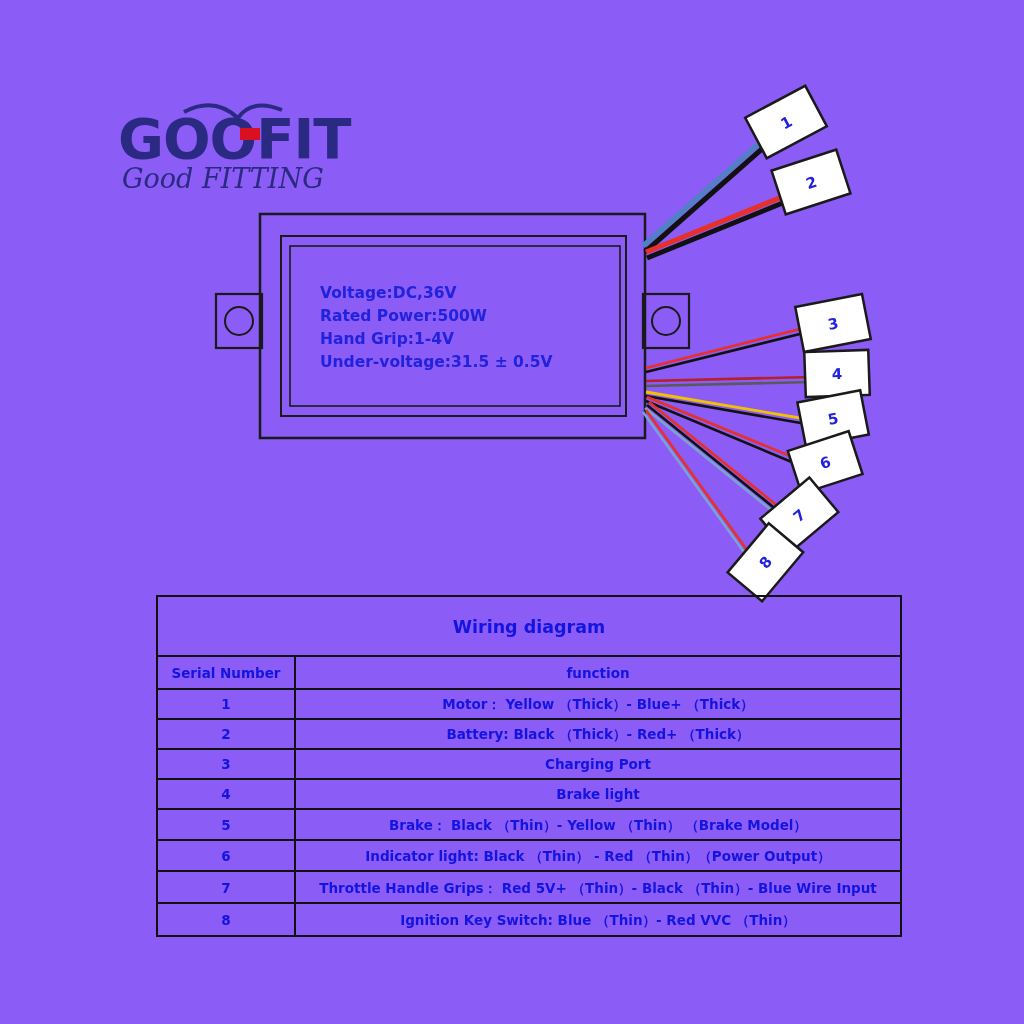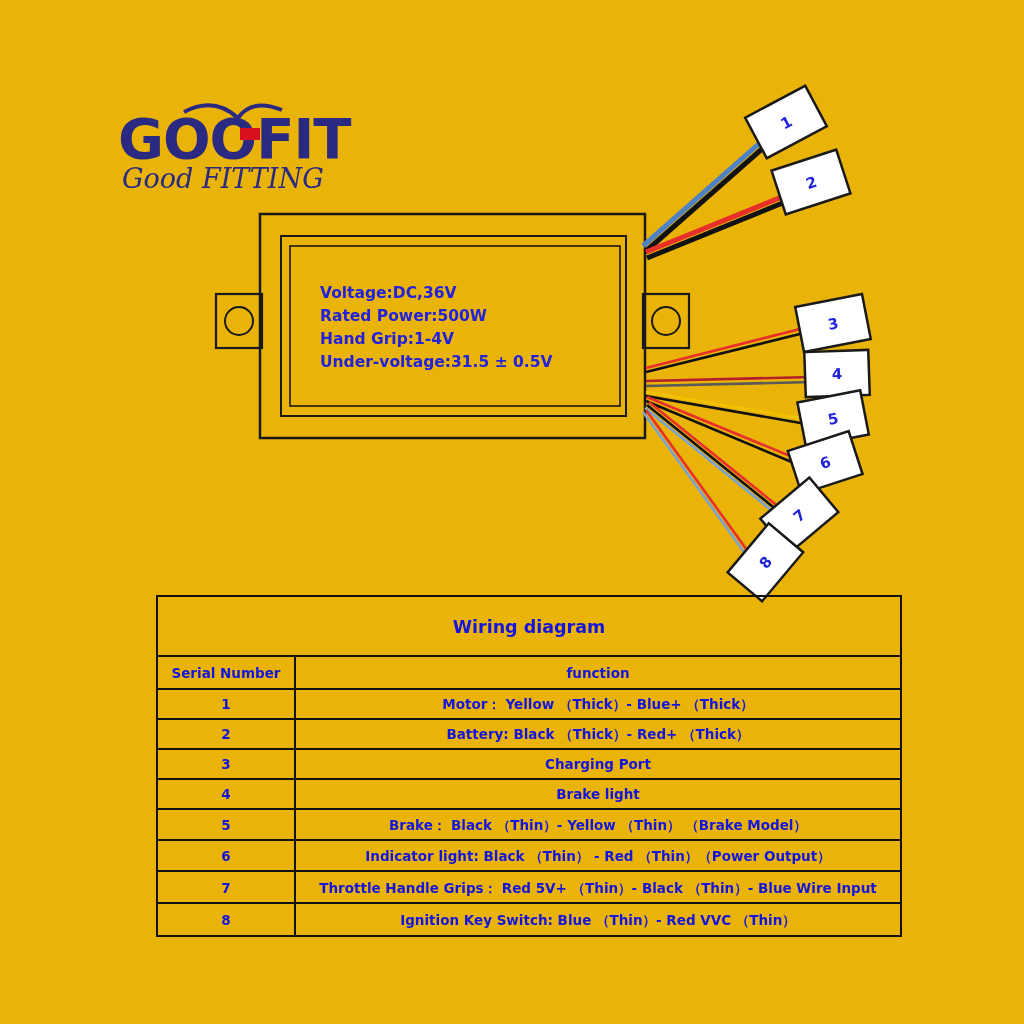--- a/index.html
+++ b/index.html
@@ -12,21 +12,21 @@
     width: 1024px;
     height: 1024px;
     font-family: "Liberation Sans", sans-serif;
     position: relative;
     overflow: hidden;
   }
   #page {
     position: relative;
     width: 1024px;
     height: 1024px;
-    background: #eab308;
+    background: #8b5cf6;
   }
   #diagram-svg {
     position: absolute;
     left: 0;
     top: 0;
     width: 1024px;
     height: 1024px;
     display: block;
   }
   .spec-text {

